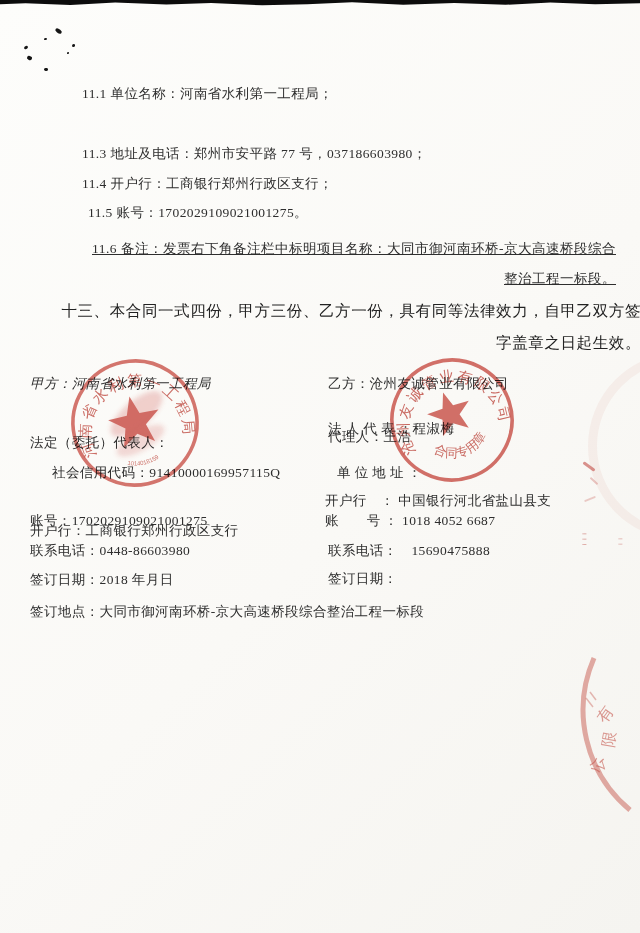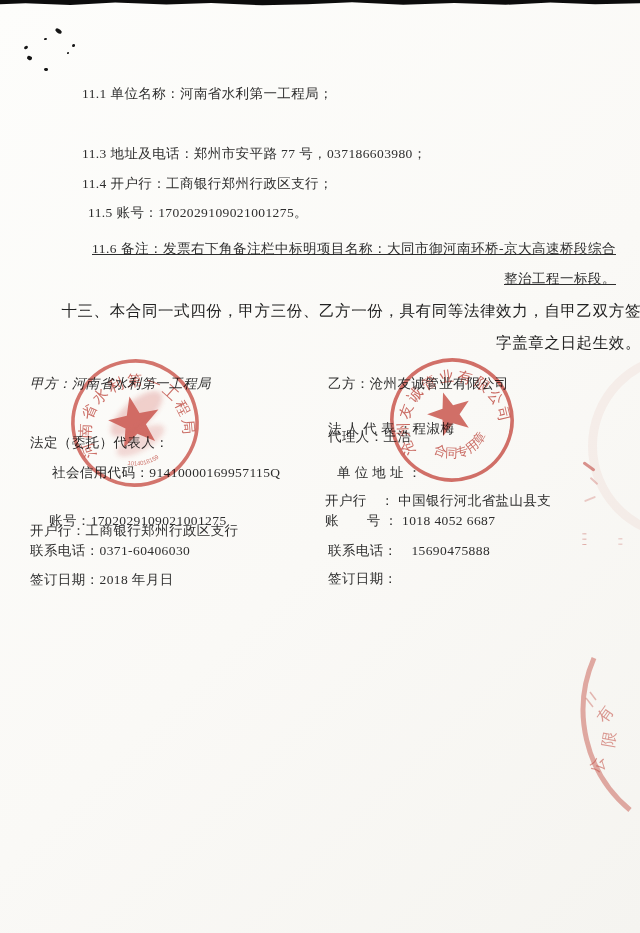--- a/index.html
+++ b/index.html
@@ -41,36 +41,37 @@
   <div class="line" style="left:88px;top:204px;">11.5 账号：1702029109021001275。</div>
   <div class="para" style="left:30px;top:234px;width:586px;text-indent:52px;text-decoration:underline;">11.6 备注：发票右下角备注栏中标明项目名称：大同市御河南环桥-京大高速桥段综合整治工程一标段。</div>
 
   <div class="clause13">十三、本合同一式四份，甲方三份、乙方一份，具有同等法律效力，自甲乙双方签字盖章之日起生效。</div>
 
   <div>
     <div class="line" style="left:30px;top:375px;font-style:italic;">甲方：河南省水利第一工程局</div>
     <div class="line" style="left:30px;top:434px;">法定（委托）代表人：</div>
     <div class="line" style="left:30px;top:464px;margin-left:22px;">社会信用代码：91410000169957115Q</div>
     <div class="line" style="left:30px;top:492px;margin-top:30px;">开户行：工商银行郑州行政区支行</div>
-    <div class="line" style="left:30px;top:512px;margin-left:19px;">账号：1702029109021001275</div>
-    <div class="line" style="left:30px;top:542px;">联系电话：0371-60406030</div>
+    <div class="line" style="left:30px;top:512px;">账号：1702029109021001275</div>
+    <div class="line" style="left:30px;top:542px;">联系电话：0448-86603980</div>
     <div class="line" style="left:30px;top:571px;">签订日期：2018 年月日</div>
   </div>
 
   <div>
     <div class="line" style="left:328px;top:375px;">乙方：沧州友诚管业有限公司</div>
     <div class="line" style="left:328px;top:420px;">法 人 代 表 ：程淑梅</div>
     <div class="line" style="left:328px;top:428px;">代理人：王浩</div>
     <div class="line" style="left:337px;top:464px;">单 位 地 址 ：</div>
     <div class="line" style="left:325px;top:492px;">开户行　： 中国银行河北省盐山县支</div>
     <div class="line" style="left:325px;top:512px;">账　　号 ： 1018 4052 6687</div>
     <div class="line" style="left:328px;top:542px;">联系电话：　15690475888</div>
     <div class="line" style="left:328px;top:570px;">签订日期：</div>
   </div>
 
+  <div class="line" style="left:30px;top:603px;">签订地点：大同市御河南环桥-京大高速桥段综合整治工程一标段</div>
 
   <div class="ghost-ring"></div>
 
   <svg class="seal" style="left:53px;top:341px;" width="164" height="164" viewBox="-82 -82 164 164">
     <defs>
         <filter id="blA" x="-50%" y="-50%" width="200%" height="200%">
           <feGaussianBlur stdDeviation="2.6"></feGaussianBlur>
         </filter>
       </defs>
     <g transform="rotate(-12)">

